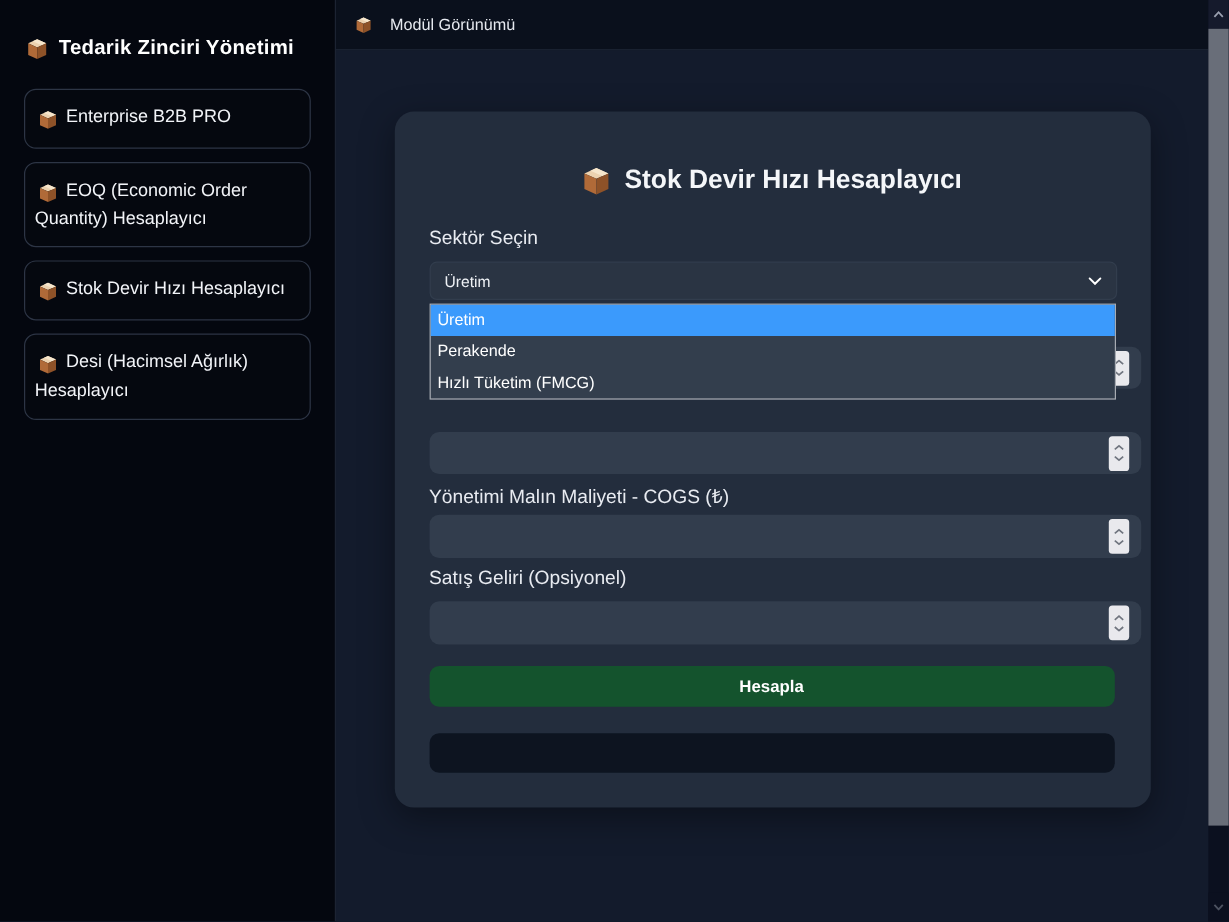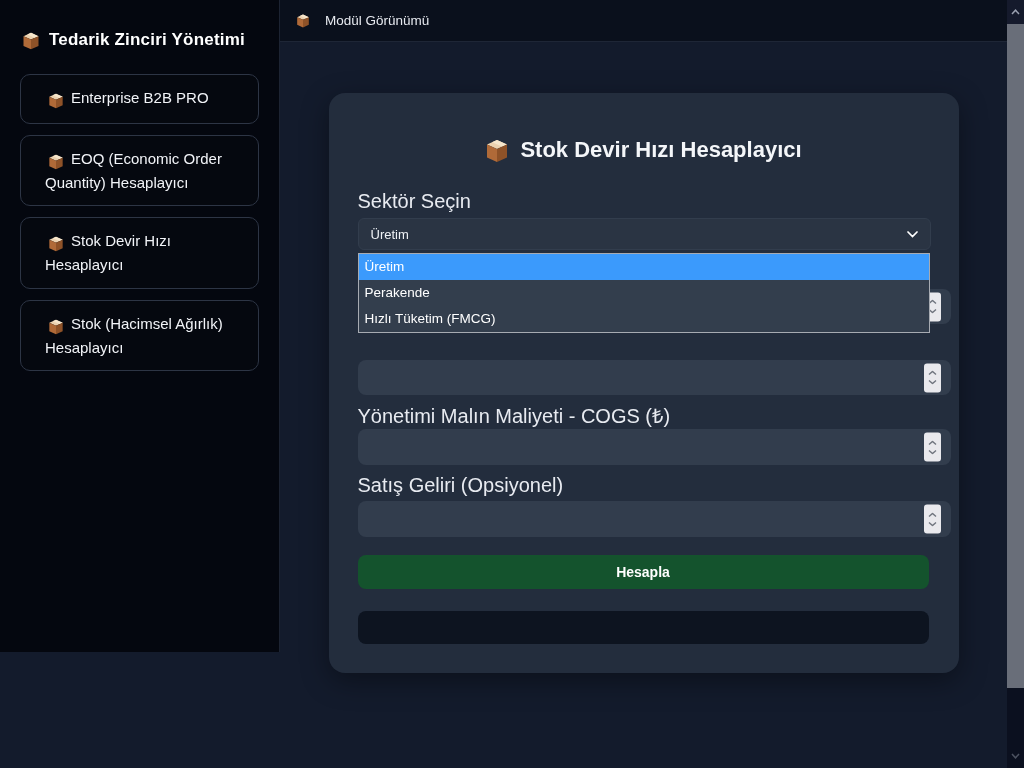--- a/index.html
+++ b/index.html
@@ -1,43 +1,43 @@
 <!DOCTYPE html>
 <html><head>
 <meta charset="utf-8">
 <style>
   * { margin:0; padding:0; box-sizing:border-box; }
   html,body { width:1024px; height:768px; overflow:hidden; background:#131b2c;
               font-family:"Liberation Sans", sans-serif; }
   .app { position:relative; width:1024px; height:768px; }
 
   
-  .sidebar { position:absolute; left:0; top:0; width:280px; height:652px;
+  .sidebar { position:absolute; left:0; top:0; width:280px; height:768px;
              background:#04070f; border-right:1px solid #1c2332; padding:28px 20px 0; }
   .sidebar-title { display:flex; align-items:center; gap:9px; color:#ffffff;
                    font-size:17px; font-weight:bold; margin:2px 2px 24px; letter-spacing:.2px; }
   .nav-item { display:block; border:1px solid #2d3545; border-radius:10px;
-              padding:12px 24px; color:#f2f4f8; font-size:15px; line-height:1.45;
+              padding:12px 8px; color:#f2f4f8; font-size:15px; line-height:1.45;
               margin-bottom:11px; cursor:pointer; background:#05080f; }
   .nav-item .icon-wrap { display:inline-block; vertical-align:-2px; margin:0 7px 0 3px; }
 
   
   .main { position:absolute; left:280px; top:0; right:17px; bottom:0; }
   .topbar { height:42px; background:#0a101c; border-bottom:1px solid #1e2636;
             display:flex; align-items:center; gap:15px; padding:0 16px;
             color:#e6e9ef; font-size:13.5px; }
   .content { position:absolute; left:0; top:42px; right:0; bottom:0; background:#131b2c; }
 
   .card { position:relative; width:630px; height:580px; margin:51px auto 0;
           background:#232d3d; border-radius:16px; box-shadow:0 8px 28px rgba(0,0,0,.38); }
   .card-title { position:absolute; top:44px; left:0; right:0; display:flex;
                 justify-content:center; align-items:center; gap:11px;
                 color:#f4f6f9; font-size:22px; font-weight:bold; }
 
-  .flabel { position:absolute; left:29px; color:#e8ebf1; font-size:20px; }
+  .flabel { position:absolute; left:29px; color:#e8ebf1; font-size:16px; }
 
   .select { position:absolute; left:29px; top:125px; width:573px; height:32px;
             background:#2a3443; border:1px solid #323d4d; border-radius:6px;
             display:flex; align-items:center; color:#eef1f5; font-size:13px;
             padding:0 12px; cursor:pointer; }
   .select .chev { margin-left:auto; display:flex; }
 
   .dropdown { position:absolute; left:29px; top:160px; width:572px;
               background:#333e4d; border:1px solid #a7abb2; z-index:5; }
   .option { height:26px; line-height:26px; padding:0 6px; font-size:13.5px;
@@ -103,21 +103,21 @@
               <polygon points="2,5.5 12,10 12,23 2,18.5" fill="#b06a38"></polygon>
               <polygon points="22,5.5 12,10 12,23 22,18.5" fill="#8e5228"></polygon>
             </svg></span><span>Stok Devir Hızı Hesaplayıcı</span></div>
 
 
       <div class="nav-item"><span class="icon-wrap"><svg viewBox="0 0 24 24" aria-hidden="true" width="16" height="16" style="display: inline-block; vertical-align: middle;">
               <polygon points="12,1 2,5.5 12,10 22,5.5" fill="#ecd2b0"></polygon>
               <polygon points="12,1 7,3.2 17,7.6 22,5.5" fill="#f6e6cc"></polygon>
               <polygon points="2,5.5 12,10 12,23 2,18.5" fill="#b06a38"></polygon>
               <polygon points="22,5.5 12,10 12,23 22,18.5" fill="#8e5228"></polygon>
-            </svg></span><span>Stok (Hacimsel Ağırlık) Hesaplayıcı</span></div>
+            </svg></span><span>Desi (Hacimsel Ağırlık) Hesaplayıcı</span></div>
     </nav>
 
   </aside>
 
   <div class="main">
     <header class="topbar">
       <span class="icon-wrap"><svg viewBox="0 0 24 24" aria-hidden="true" width="14" height="14" style="display: inline-block; vertical-align: middle;">
             <polygon points="12,1 2,5.5 12,10 22,5.5" fill="#ecd2b0"></polygon>
             <polygon points="12,1 7,3.2 17,7.6 22,5.5" fill="#f6e6cc"></polygon>
             <polygon points="2,5.5 12,10 12,23 2,18.5" fill="#b06a38"></polygon>

